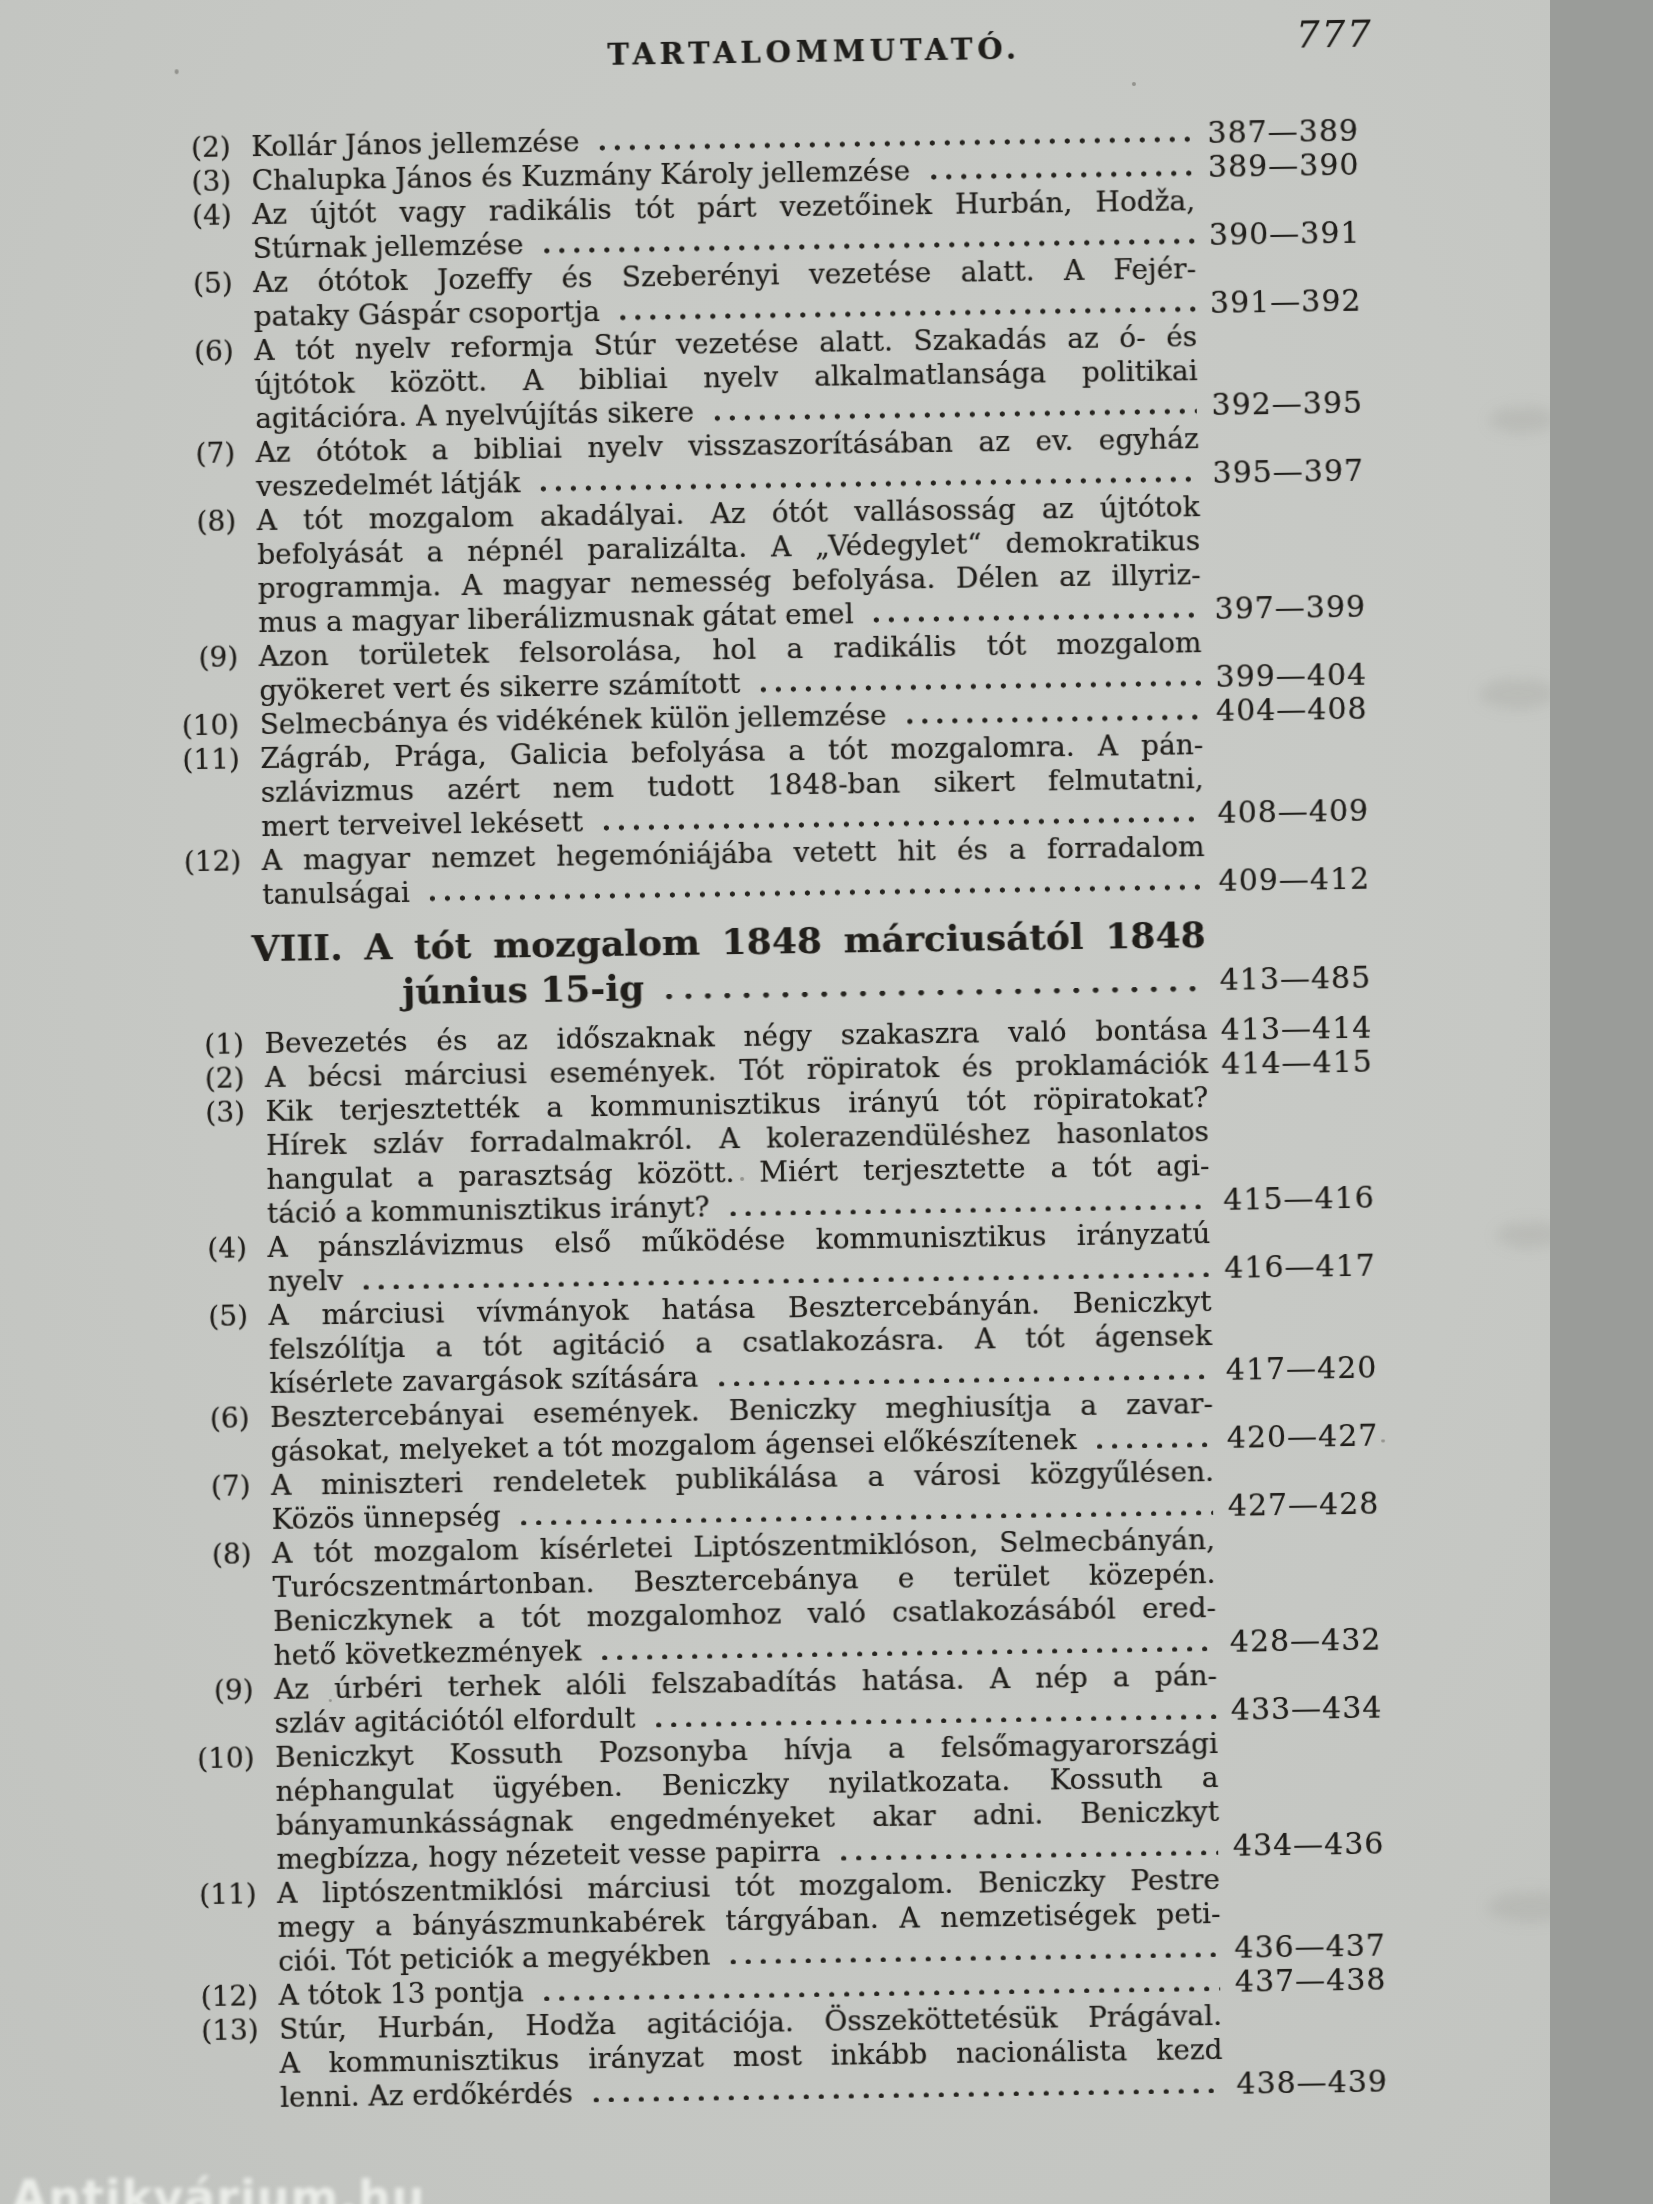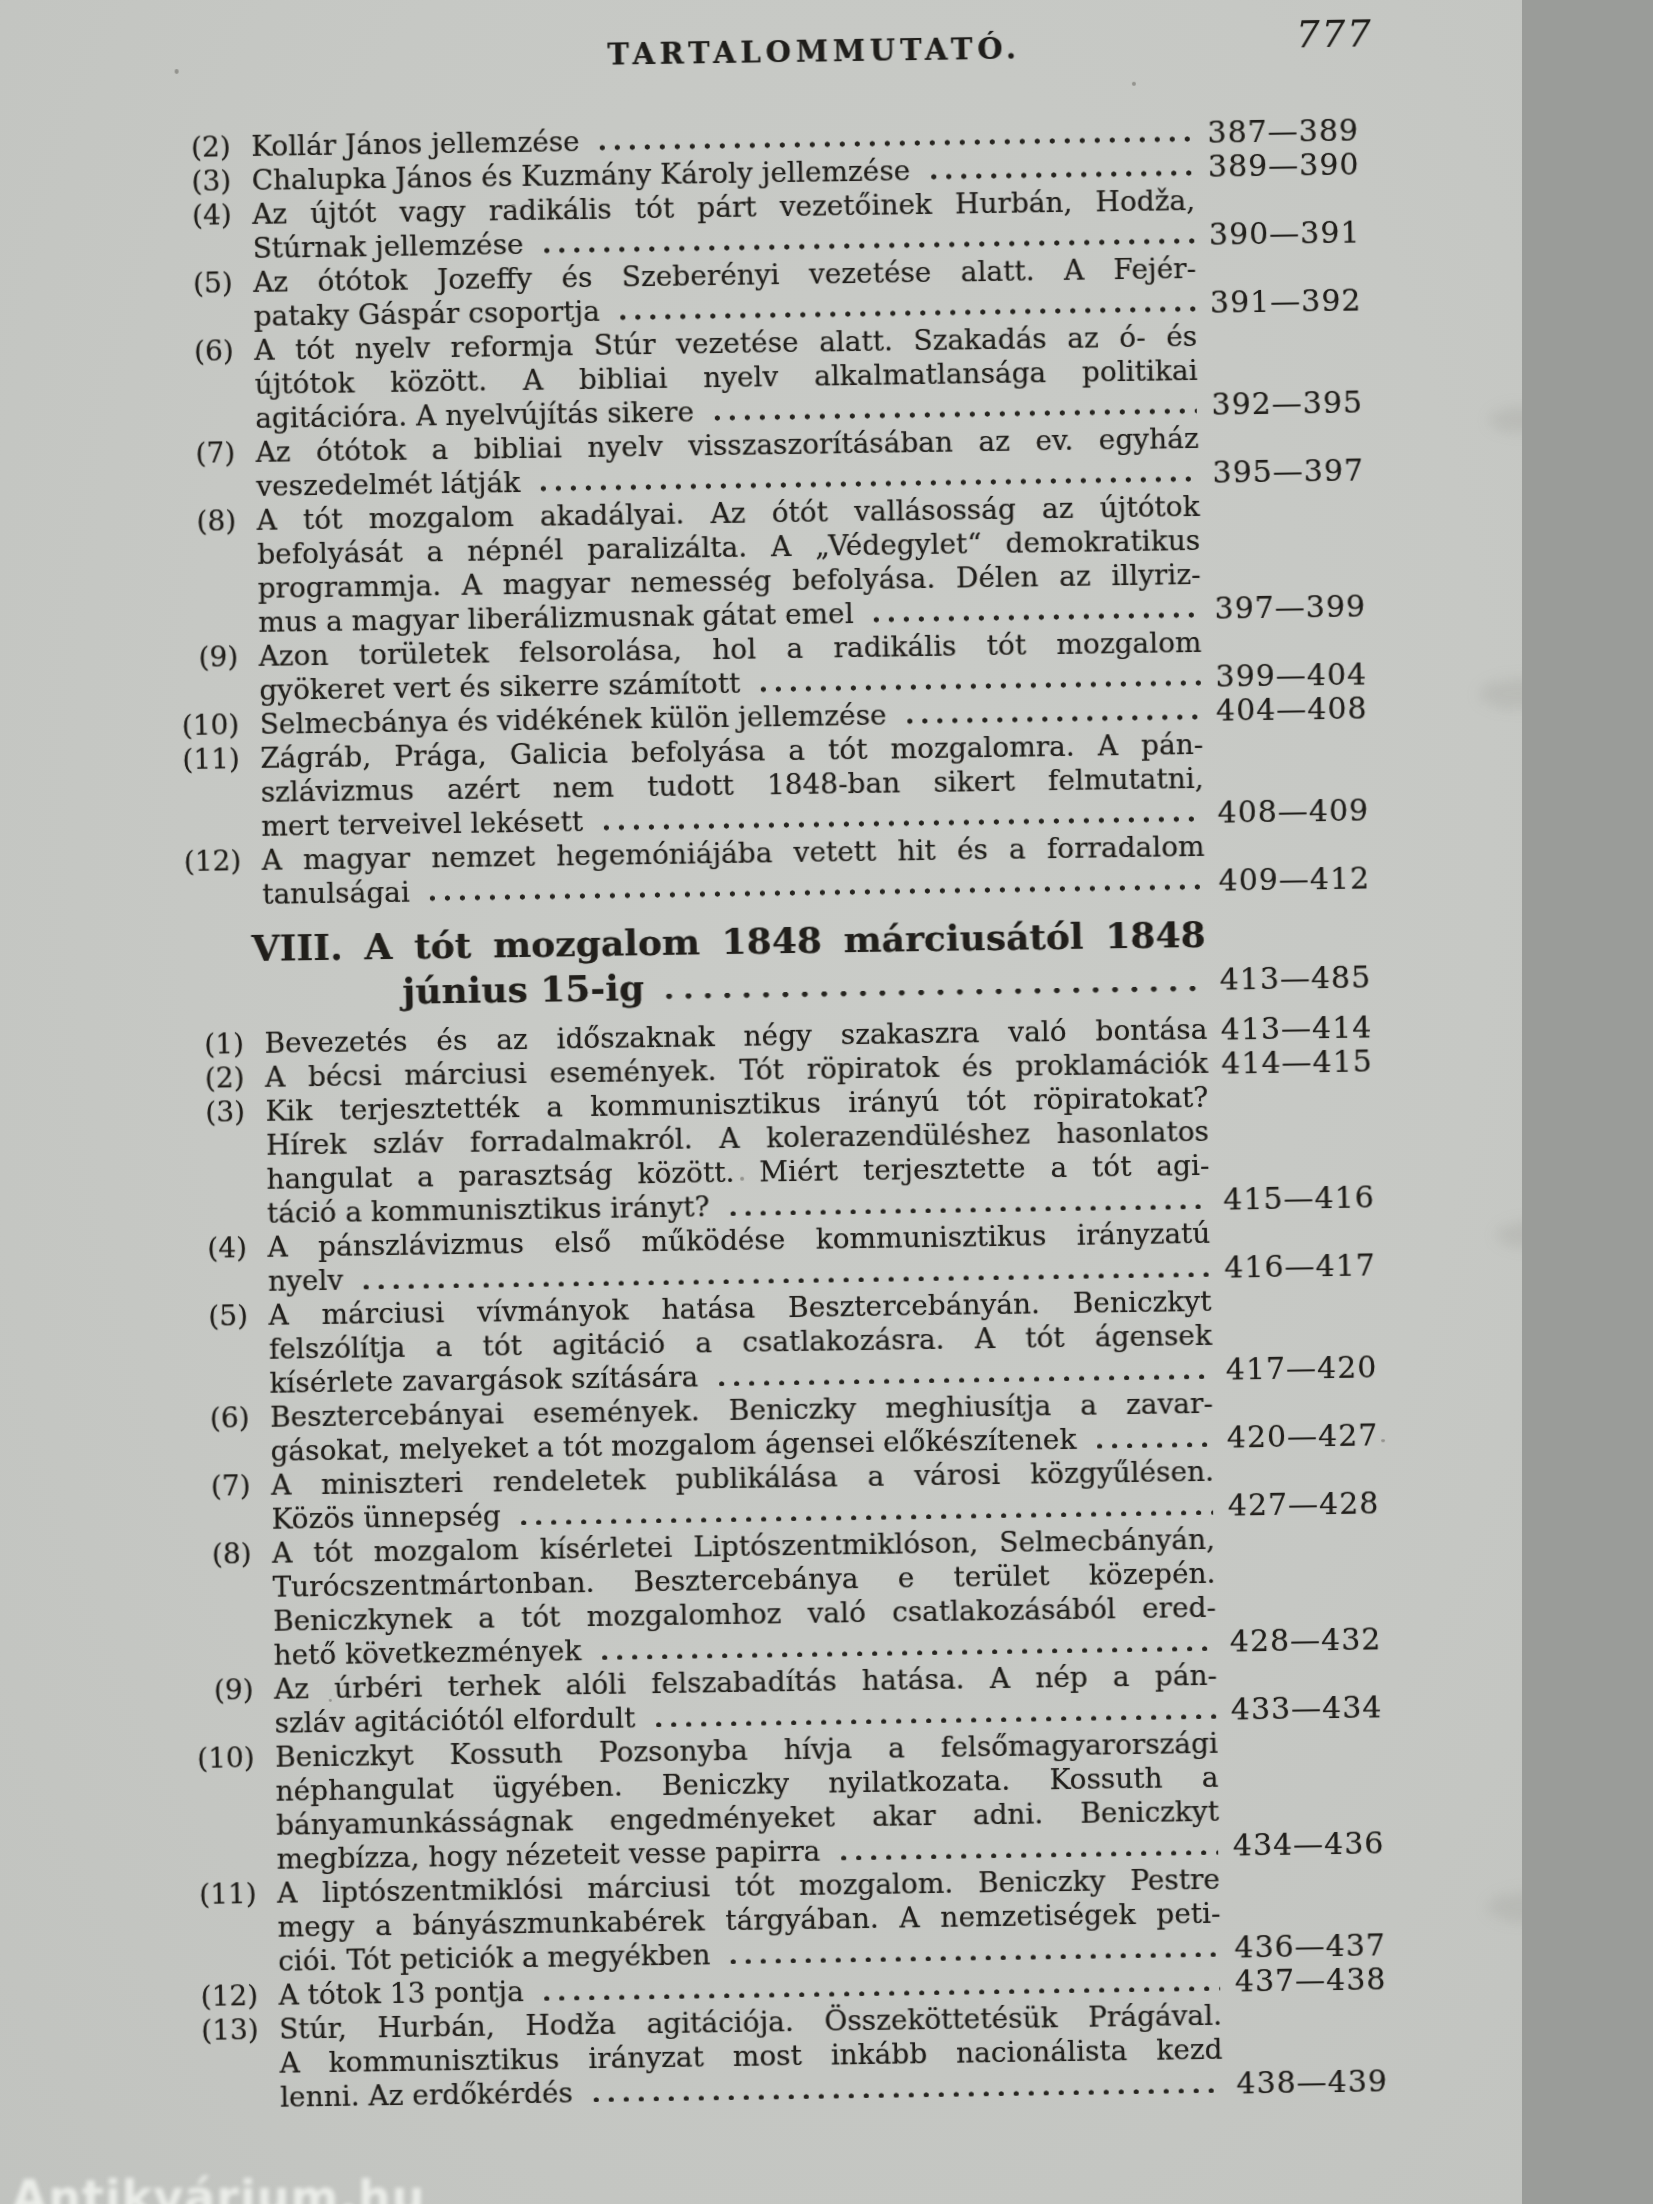--- a/index.html
+++ b/index.html
@@ -8,20 +8,21 @@
     background:#9a9c99;
     font-family:"DejaVu Serif", serif;
     overflow:hidden;
   }
   #page{
     position:relative;
     width:1522px;height:2205px;
     background:
       radial-gradient(ellipse at 55% 38%, #caccc8 0%, #c6c8c4 55%, #c1c3bf 100%);
     overflow:hidden;
+    padding-left:28px;
   }
   #scan{
     position:absolute; inset:0;
     transform:rotate(-0.85deg);
     transform-origin:52% 50%;
     color:#211f1b;
     text-shadow:0 0 1px rgba(32,30,26,0.5);
     filter:blur(0.3px);
   }
   #page-title{

